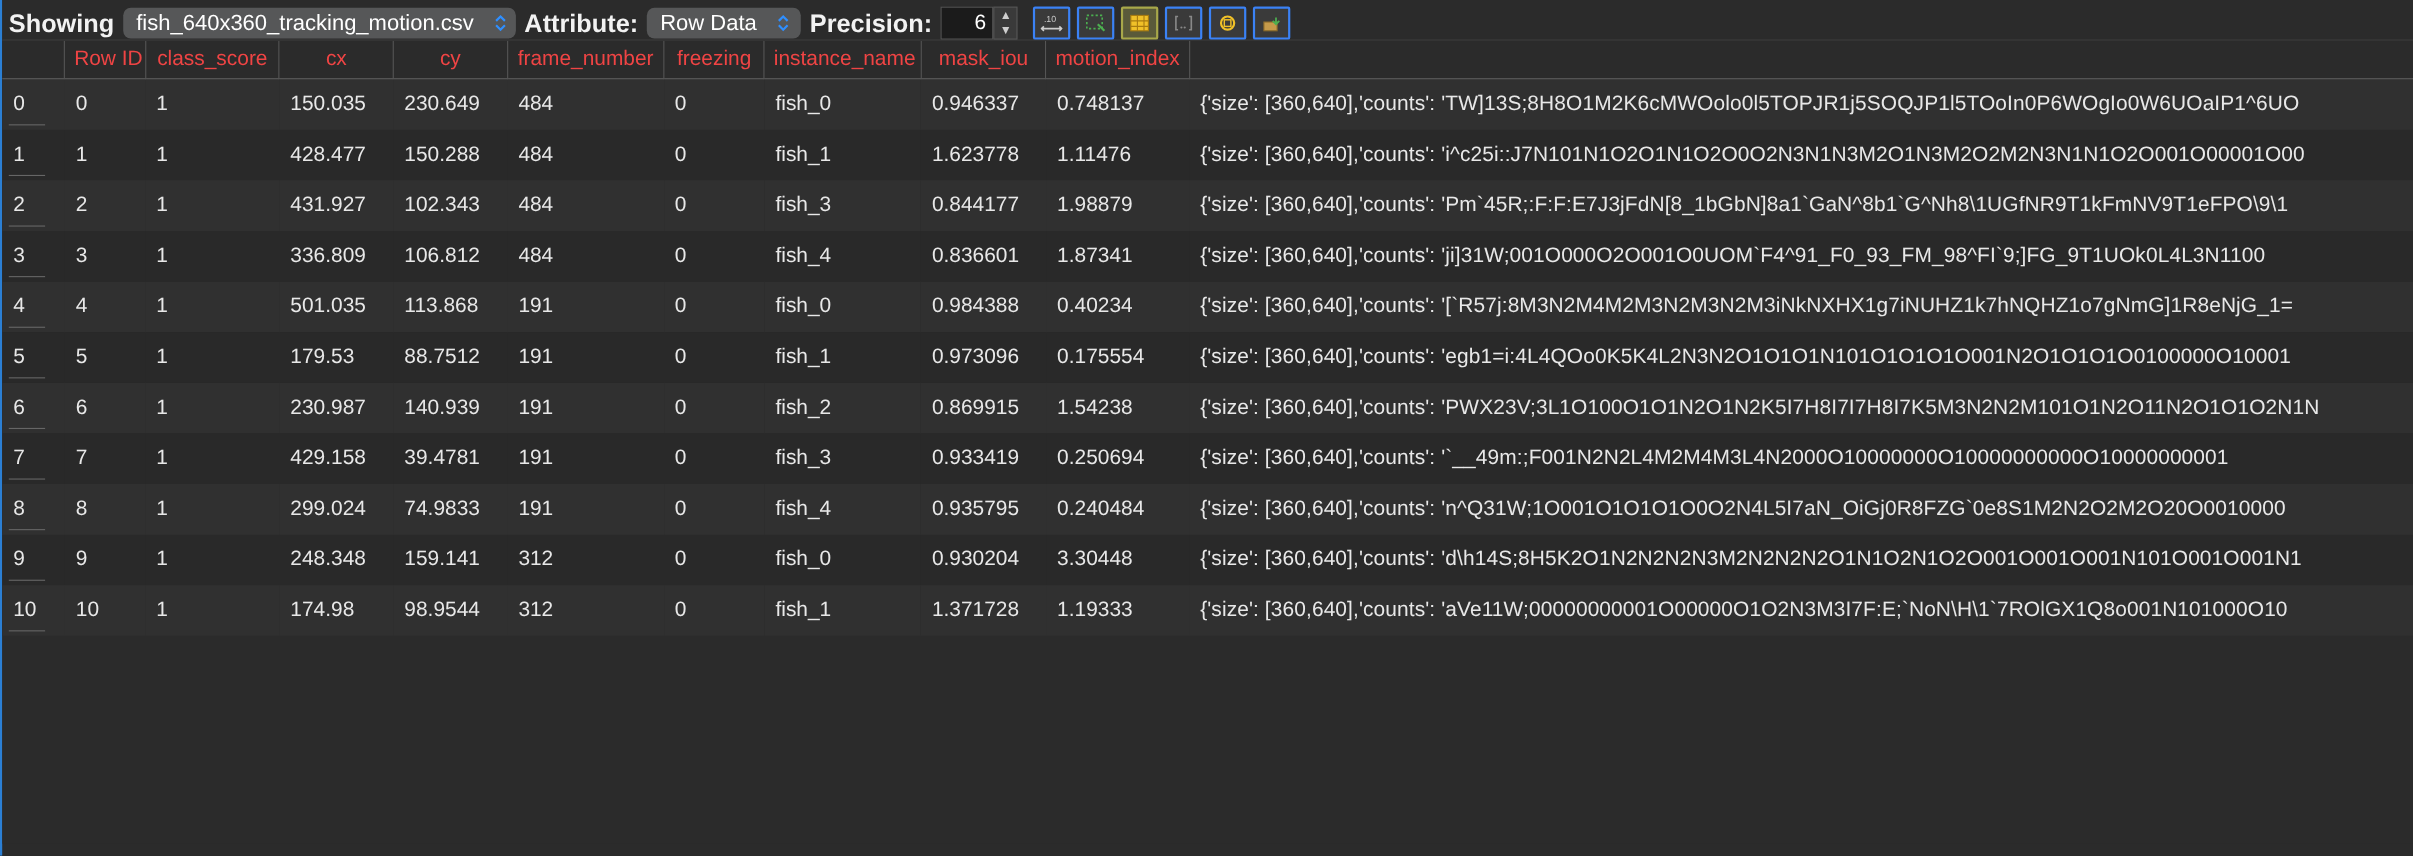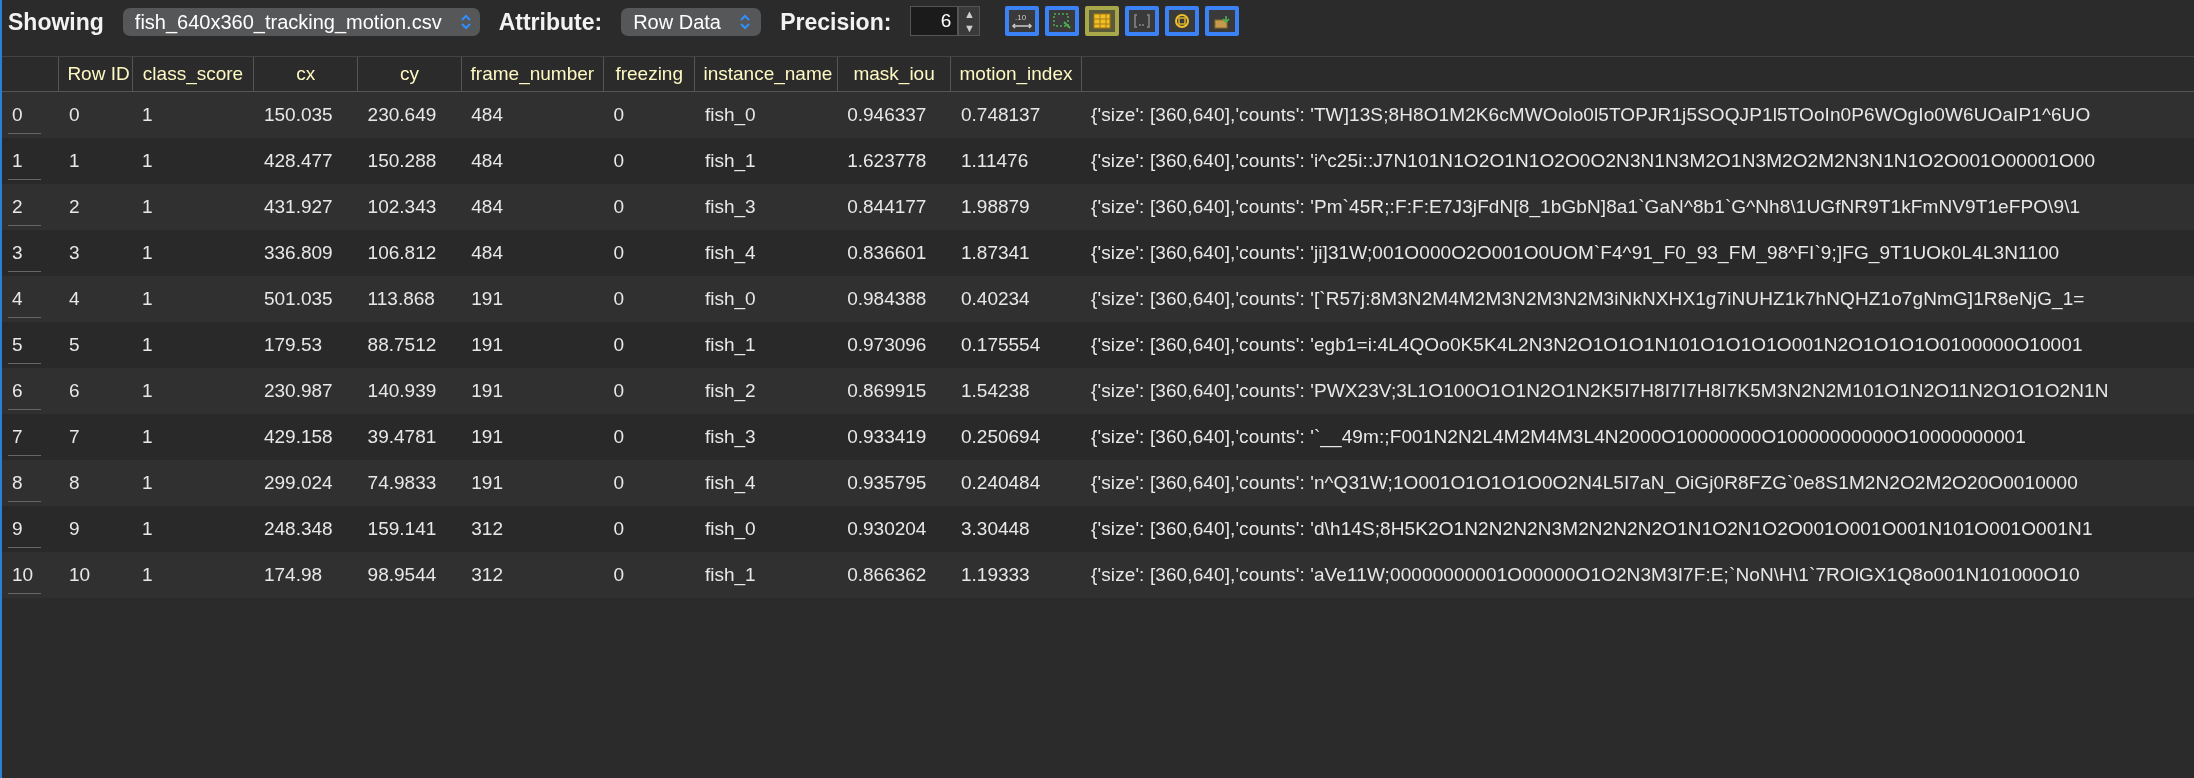--- a/index.html
+++ b/index.html
@@ -10,23 +10,23 @@
   }
   .app{
     width:2194px;height:778px;
     background:#2b2b2b;
     border-left:2px solid #2b7fd4;
     overflow:hidden;
     position:relative;
   }
   
   .toolbar{
-    display:flex;align-items:flex-end;
-    gap:19px;
-    padding:6px 8px 20px 6px;
+    display:flex;align-items:center;
+    gap:8px;
+    padding:6px 8px 0 6px;
     background:#2b2b2b;
     border-bottom:1px solid #444;
   }
   .tb-label{
     font-weight:700;color:#f2f2f2;font-size:23px;
   }
   .dropdown{
     display:flex;align-items:center;
     background:#565758;
     border-radius:7px;
@@ -55,21 +55,21 @@
     border:1px solid #555;background:#3a3a3a;
     height:30px;width:22px;
   }
   .num-input .stepper div{
     flex:1;display:flex;align-items:center;justify-content:center;
     color:#cfcfcf;font-size:11px;
   }
   .icon-buttons{display:flex;gap:6px;margin-left:6px}
   .ibtn{
     width:34px;height:30px;
-    border:4px solid #3b82f6;background:#3a3a3a;
+    border:2px solid #3b82f6;background:#3a3a3a;
     display:flex;align-items:center;justify-content:center;
     border-radius:2px;
   }
   .ibtn svg{display:block}
   .ibtn.active{background:#5a5a3a;border-color:#a8a84a}
   
   .table-wrap{
     width:100%;height:calc(100% - 48px);
     overflow:hidden;
     background:#2b2b2b;
@@ -80,21 +80,21 @@
     width:2400px; 
     font-size:19px;color:#e8e8e8;
   }
   thead th{
     background:#2b2b2b;
     border-right:1px solid #555;
     border-bottom:1px solid #555;
     padding:6px 8px;
     font-weight:400;
     text-align:center;
-    color:#fef9c3;
+    color:#ef4444;
     white-space:nowrap;
   }
   thead th:first-child{border-left:none}
   tbody td{
     padding:12px 10px;
     white-space:nowrap;
     overflow:hidden;
     border:none;
   }
   tbody tr:nth-child(odd){background:#303030}
@@ -370,21 +370,21 @@
           </tr>
           <tr>
             <td class="idx">10</td>
             <td>10</td>
             <td>1</td>
             <td>174.98</td>
             <td>98.9544</td>
             <td>312</td>
             <td>0</td>
             <td>fish_1</td>
-            <td>0.866362</td>
+            <td>1.371728</td>
             <td>1.19333</td>
             <td class="rle">{'size': [360,640],'counts': 'aVe11W;00000000001O00000O1O2N3M3I7F:E;`NoN\H\1`7ROlGX1Q8o001N101000O10</td>
           </tr>
         </tbody>
     </table>
   </div>
 
 </div>
 
 </body></html>

